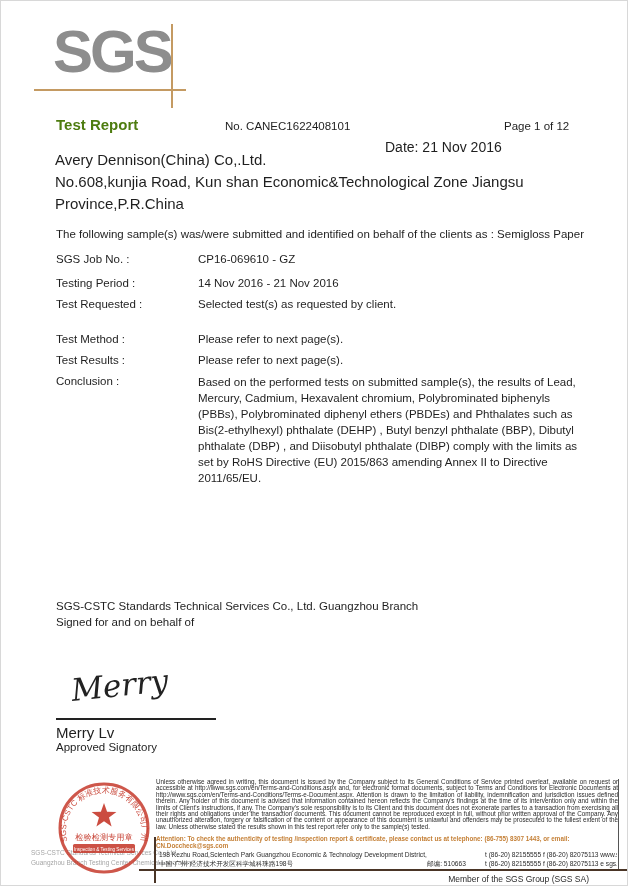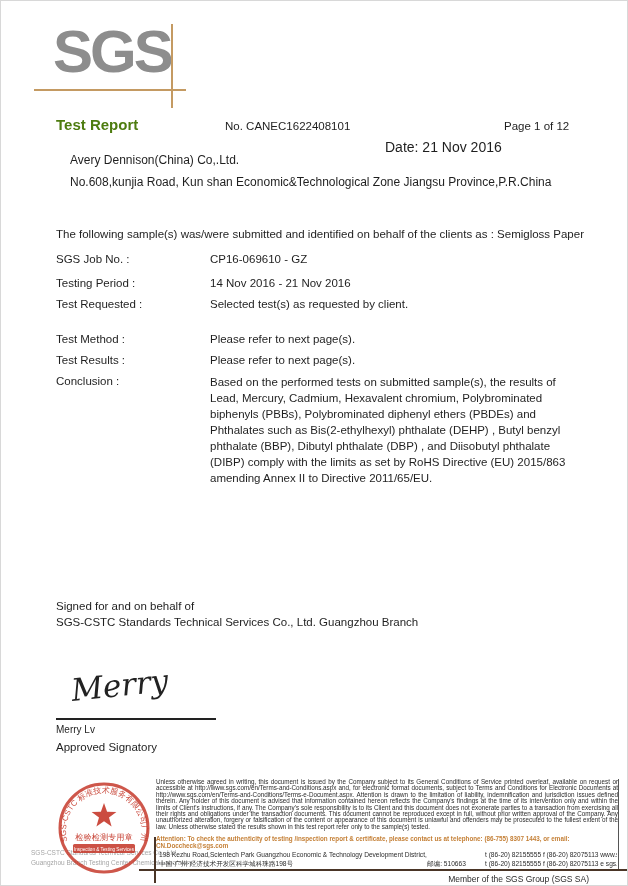--- a/index.html
+++ b/index.html
@@ -16,38 +16,38 @@
     font-family:"Liberation Sans", sans-serif;
   }
   .logo-hline { position:absolute; left:33px; top:88px; width:152px; height:2px; background:#c49a62; }
   .logo-vline { position:absolute; left:170px; top:23px; width:2px; height:84px; background:#c49a62; }
   
   .doc-title { position:absolute; left:55px; top:115px; font-size:15px; font-weight:bold; color:#4d7c0f; }
   .hdr-no   { position:absolute; left:224px; top:119px; font-size:11.5px; }
   .hdr-date { position:absolute; left:384px; top:119px; font-size:14px;margin-top:19px; }
   .hdr-page { position:absolute; left:503px; top:119px; font-size:11.5px; }
   
-  .client { position:absolute; left:69px; top:148px; font-size:12px; line-height:22px; width:540px; }
+  .client { position:absolute; left:54px; top:148px; font-size:15px; line-height:22px; width:540px; }
   
   .intro { position:absolute; left:55px; top:227px; font-size:11.5px; width:540px; }
   
   .fields { position:absolute; left:55px; top:251px; width:530px; font-size:11.5px; }
-  .frow { display:flex; line-height:14px;gap:12px; }
+  .frow { display:flex; line-height:14px; }
   .frow.m10 { margin-bottom:10px; } .frow.m7 { margin-bottom:7px; } .frow.m3 { margin-bottom:21px; }
   .flabel { width:142px; flex:none; }
   .fvalue { width:388px; }
   .fvalue.para { line-height:16px; }
   
   .signed-block { position:absolute; left:55px; top:597px; font-size:11.5px; line-height:16px; width:540px; }
   .handwriting {
     position:absolute; left:70px; top:666px; font-family:"DejaVu Serif", serif;
     font-style:italic; font-size:31px; color:#222; transform:rotate(-6deg);
   }
   .sig-line { position:absolute; left:55px; top:717px; width:160px; height:2px; background:#222; }
-  .sig-name { position:absolute; left:55px; top:723px; font-size:10px; }
+  .sig-name { position:absolute; left:55px; top:723px; font-size:15px; }
   .sig-role { position:absolute; left:55px; top:740px; font-size:11.5px; }
   
   .fineprint {
     position:absolute; left:155px; top:778px; width:462px;
     font-size:6.3px; line-height:6.4px; color:#2b2b2b; text-align:justify;
   }
   .attention {
     position:absolute; left:155px; top:835px; width:462px;
     font-size:6.3px; line-height:6.6px; color:#c47f35; font-weight:bold;
   }
@@ -109,22 +109,22 @@
       <div class="flabel">Test Results :</div>
       <div class="fvalue">Please refer to next page(s).</div>
     </div>
     <div class="frow">
       <div class="flabel">Conclusion :</div>
       <div class="fvalue para">Based on the performed tests on submitted sample(s), the results of Lead, Mercury, Cadmium, Hexavalent chromium, Polybrominated biphenyls (PBBs), Polybrominated diphenyl ethers (PBDEs) and Phthalates such as Bis(2-ethylhexyl) phthalate (DEHP) , Butyl benzyl phthalate (BBP), Dibutyl phthalate (DBP) , and Diisobutyl phthalate (DIBP) comply with the limits as set by RoHS Directive (EU) 2015/863 amending Annex II to Directive 2011/65/EU.</div>
     </div>
   </div>
 
   <div class="signed-block">
+    <div>SGS-CSTC Standards Technical Services Co., Ltd. Guangzhou Branch</div>
     <div>Signed for and on behalf of</div>
-    <div>SGS-CSTC Standards Technical Services Co., Ltd. Guangzhou Branch</div>
   </div>
   <div class="handwriting">Merry</div>
   <div class="sig-line"></div>
   <div class="sig-name">Merry Lv</div>
   <div class="sig-role">Approved Signatory</div>
 
   <div class="stamp-co">
     <div>SGS-CSTC Standards Technical Services Co., Ltd</div>
     <div>Guangzhou Branch Testing Center Chemical Laboratory</div>
   </div>

